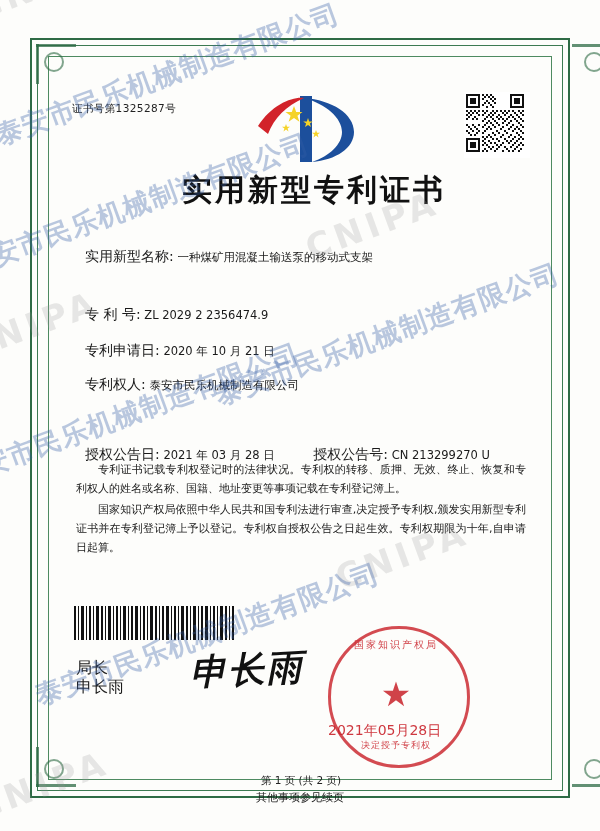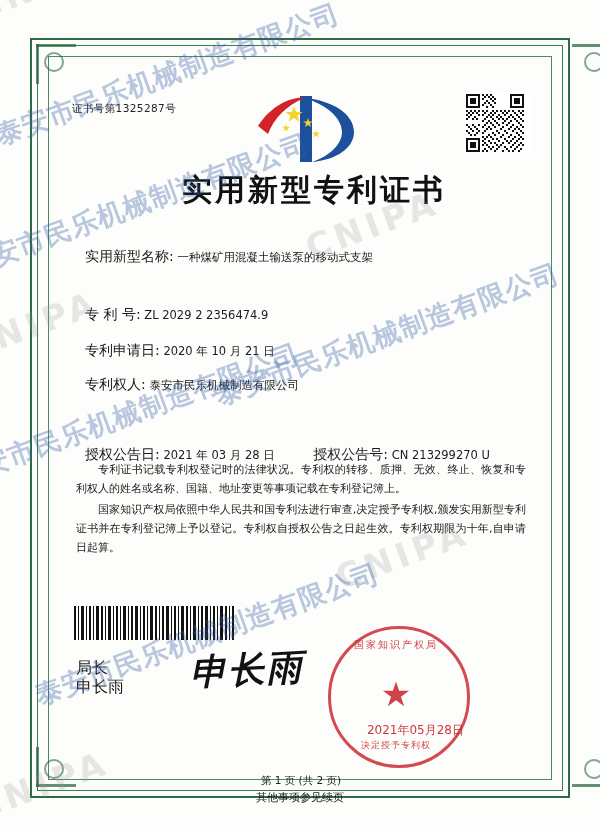--- a/index.html
+++ b/index.html
@@ -227,23 +227,23 @@
     font-size: 10px;
     letter-spacing: 2px;
     opacity: .85;
   }
   .seal-text-top { top: 12px; }
   .seal-text-bottom { bottom: 10px; font-size: 9px; letter-spacing: 1px; }
   #seal-date {
     position: absolute;
     left: 0; top: 96px;
     width: 136px;
-    text-align: right;
+    text-align: left;
     color: #c9232b;
-    font-size: 12px;
+    font-size: 14px;
     opacity: .9;
   }
 
   
   #page-footer {
     position: absolute;
     left: 0; top: 688px;
     width: 462px;
     text-align: center;
     font-size: 10.5px;

